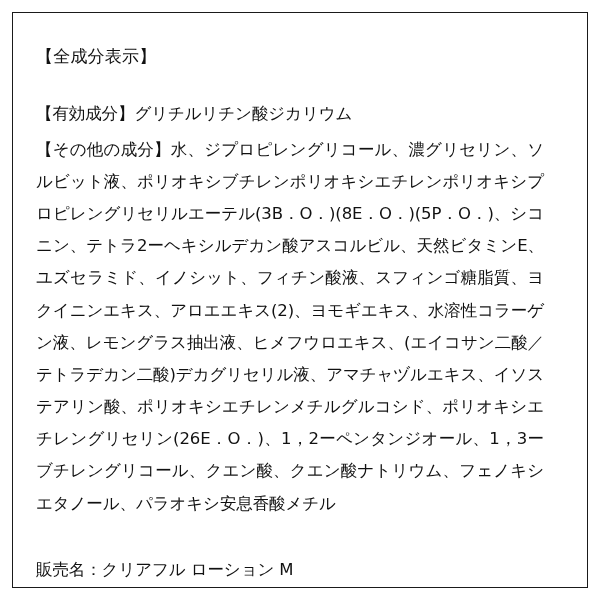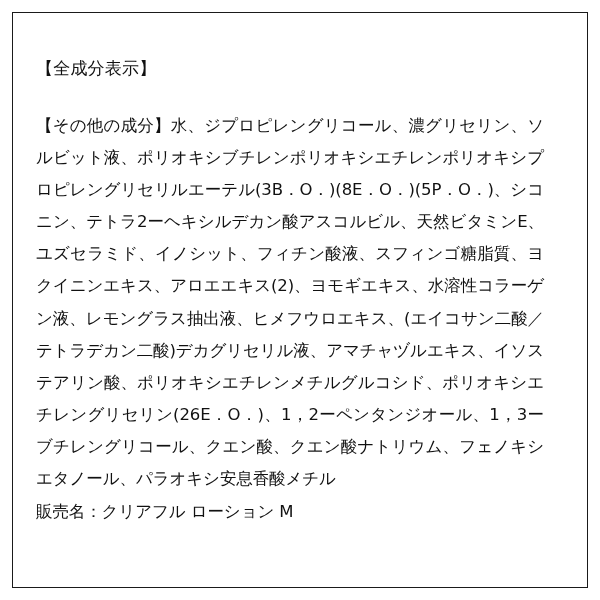--- a/index.html
+++ b/index.html
@@ -20,21 +20,21 @@
     left: 12px;
     top: 12px;
     width: 576px;
     height: 576px;
     border: 1px solid #1a1a1a;
     box-sizing: border-box;
   }
   .content {
     position: absolute;
     left: 36px;
-    top: 56px;
+    top: 44px;
     width: 528px;
     box-sizing: border-box;
   }
   .heading {
     font-size: 17px;
     line-height: 1.5;
     color: #111111;
     letter-spacing: 0.2px;
     margin: 0 0 28px 0;
     font-weight: 400;
@@ -49,39 +49,41 @@
     text-align: justify;
     text-justify: inter-character;
   }
   .para {
     margin: 0;
   }
   .para + .para {
     margin-top: 4px;
   }
   .footer {
+    margin-top: 34px;
     font-size: 16.5px;
     line-height: 1.9;
     color: #111111;
     letter-spacing: -0.1px;
   }
   .lbl {
     white-space: pre-wrap;
   }
 </style>
 </head>
 <body>
 
 <div id="page">
   <div class="frame"></div>
 
   <div class="content">
 
     <div class="heading">【全成分表示】</div>
 
     <div class="block">
+      <div class="para lbl">【有効成分】グリチルリチン酸ジカリウム</div>
       <div class="para lbl">【その他の成分】水、ジプロピレングリコール、濃グリセリン、ソルビット液、ポリオキシブチレンポリオキシエチレンポリオキシプロピレングリセリルエーテル(3B．O．)(8E．O．)(5P．O．)、シコニン、テトラ2ーヘキシルデカン酸アスコルビル、天然ビタミンE、ユズセラミド、イノシット、フィチン酸液、スフィンゴ糖脂質、ヨクイニンエキス、アロエエキス(2)、ヨモギエキス、水溶性コラーゲン液、レモングラス抽出液、ヒメフウロエキス、(エイコサン二酸／テトラデカン二酸)デカグリセリル液、アマチャヅルエキス、イソステアリン酸、ポリオキシエチレンメチルグルコシド、ポリオキシエチレングリセリン(26E．O．)、1，2ーペンタンジオール、1，3ーブチレングリコール、クエン酸、クエン酸ナトリウム、フェノキシエタノール、パラオキシ安息香酸メチル</div>
     </div>
 
     <div class="footer lbl">販売名：クリアフル ローション M</div>
 
   </div>
 </div>
 
 </body></html>

